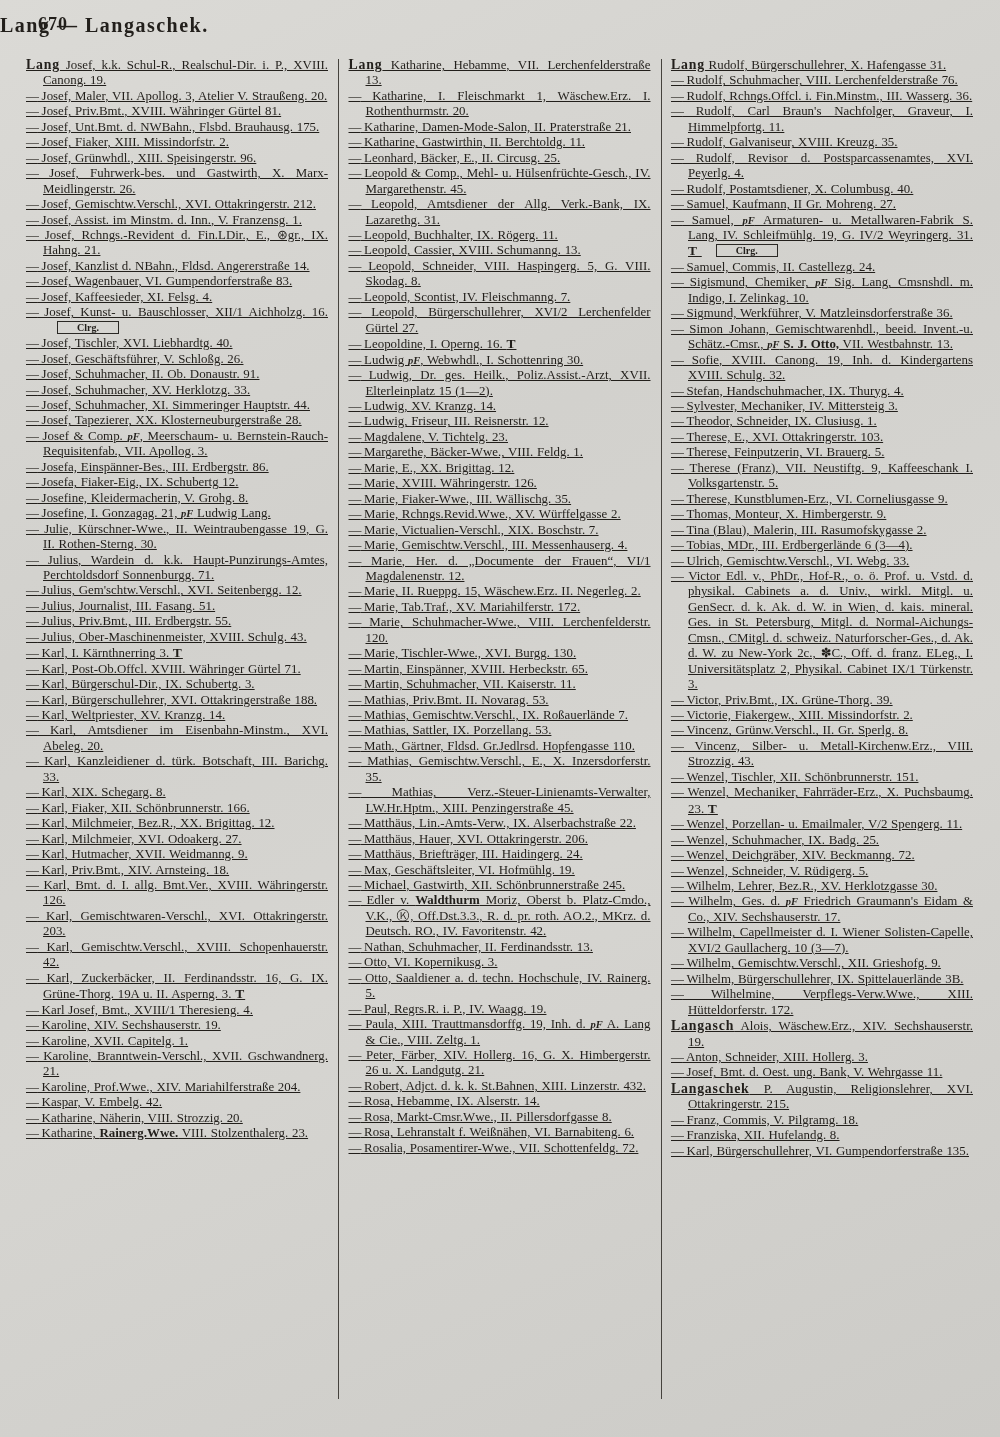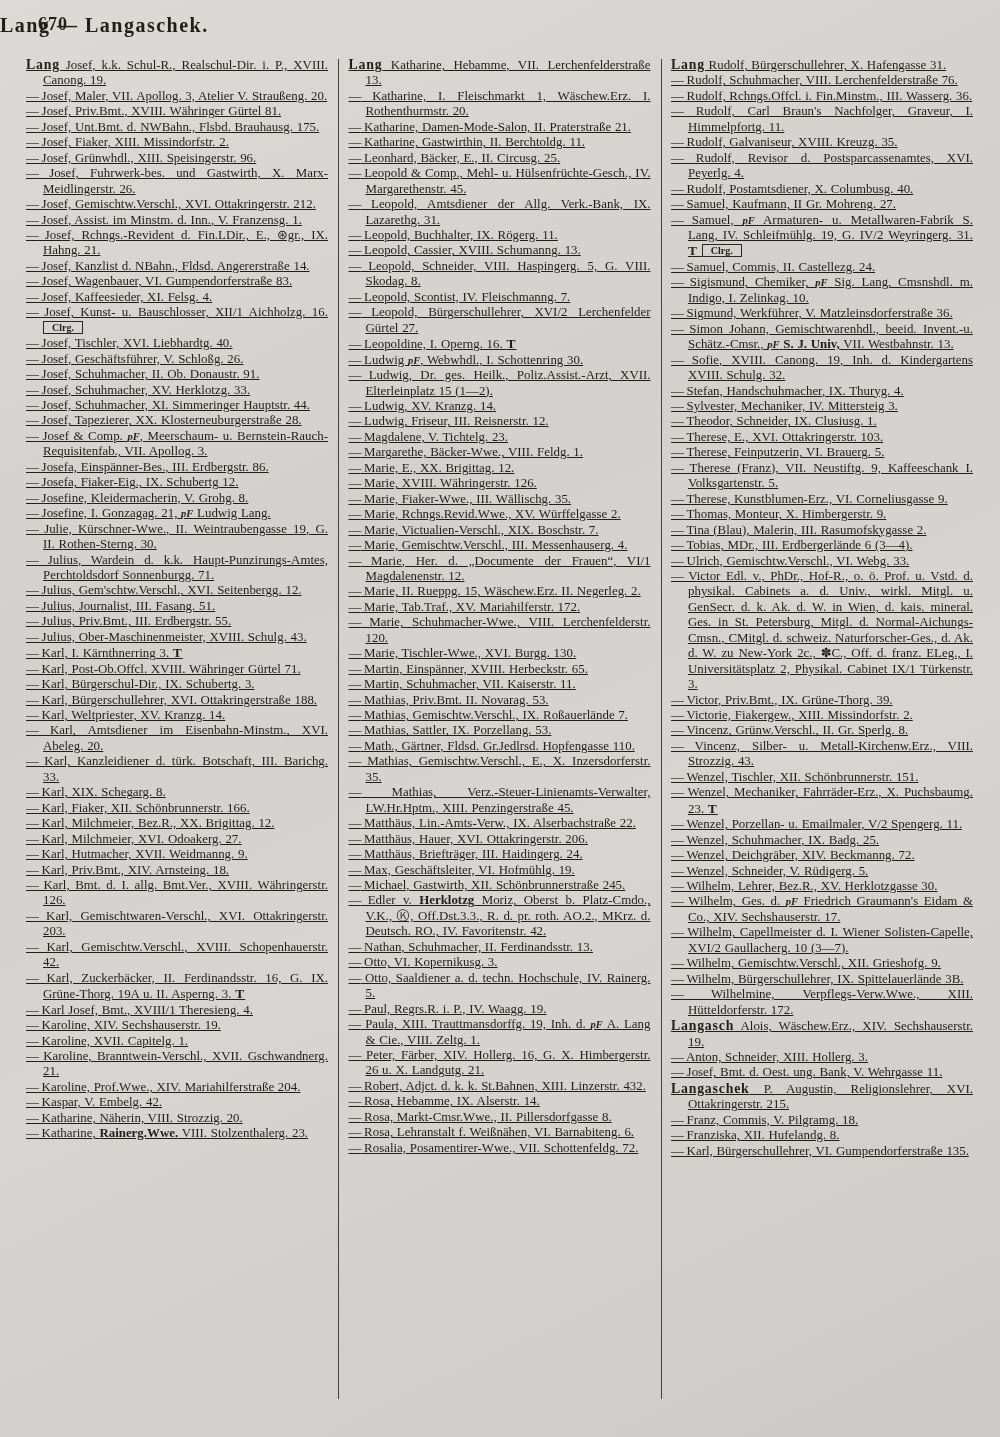--- a/index.html
+++ b/index.html
@@ -32,23 +32,24 @@
   .divider { width:1px; height:1340px; background:#45423d; margin-top:2px; }
   p.entry {
     margin:0; padding-left:17px; text-indent:-17px;
     word-spacing:0.5px;
   }
   .lead { font-weight:bold; font-size:13.8px; letter-spacing:0.8px; }
   .dash { letter-spacing:-1px; }
   .pf { font-weight:bold; font-style:italic; font-size:10.5px; }
   .tel { font-weight:bold; font-size:13.5px; letter-spacing:1px; }
   .boxed {
-    display:inline-block; border:1.5px solid #2a2824; padding:0 8px;
+    display:inline-block; border:1.5px solid #2a2824; padding:0 19px;
     font-size:10px; font-weight:bold; line-height:11px; text-indent:0;
     transform:translateY(-1px);
+    margin-left:14px;
   }
 </style>
 </head>
 <body>
 
 <div class="page">
   <div class="header">
     <span class="pageno">670</span>
     <span class="title">Lang — Langaschek.</span>
   </div>
@@ -149,21 +150,21 @@
         <p class="entry"><span class="dash">—</span> Mathias, Gemischtw.Verschl., IX. Roßauerlände 7.</p>
         <p class="entry"><span class="dash">—</span> Mathias, Sattler, IX. Porzellang. 53.</p>
         <p class="entry"><span class="dash">—</span> Math., Gärtner, Fldsd. Gr.Jedlrsd. Hopfengasse 110.</p>
         <p class="entry"><span class="dash">—</span> Mathias, Gemischtw.Verschl., E., X. Inzersdorferstr. 35.</p>
         <p class="entry"><span class="dash">—</span> Mathias, Verz.-Steuer-Linienamts-Verwalter, LW.Hr.Hptm., XIII. Penzingerstraße 45.</p>
         <p class="entry"><span class="dash">—</span> Matthäus, Lin.-Amts-Verw., IX. Alserbachstraße 22.</p>
         <p class="entry"><span class="dash">—</span> Matthäus, Hauer, XVI. Ottakringerstr. 206.</p>
         <p class="entry"><span class="dash">—</span> Matthäus, Briefträger, III. Haidingerg. 24.</p>
         <p class="entry"><span class="dash">—</span> Max, Geschäftsleiter, VI. Hofmühlg. 19.</p>
         <p class="entry"><span class="dash">—</span> Michael, Gastwirth, XII. Schönbrunnerstraße 245.</p>
-        <p class="entry"><span class="dash">—</span> Edler v. <b>Herklotzg</b> Moriz, Oberst b. Platz-Cmdo., V.K., Ⓚ, Off.Dst.3.3., R. d. pr. roth. AO.2., MKrz. d. Deutsch. RO., IV. Favoritenstr. 42.</p>
+        <p class="entry"><span class="dash">—</span> Edler v. <b>Waldthurm</b> Moriz, Oberst b. Platz-Cmdo., V.K., Ⓚ, Off.Dst.3.3., R. d. pr. roth. AO.2., MKrz. d. Deutsch. RO., IV. Favoritenstr. 42.</p>
         <p class="entry"><span class="dash">—</span> Nathan, Schuhmacher, II. Ferdinandsstr. 13.</p>
         <p class="entry"><span class="dash">—</span> Otto, VI. Kopernikusg. 3.</p>
         <p class="entry"><span class="dash">—</span> Otto, Saaldiener a. d. techn. Hochschule, IV. Rainerg. 5.</p>
         <p class="entry"><span class="dash">—</span> Paul, Regrs.R. i. P., IV. Waagg. 19.</p>
         <p class="entry"><span class="dash">—</span> Paula, XIII. Trauttmansdorffg. 19, Inh. d. <i class="pf">pF</i> A. Lang &amp; Cie., VIII. Zeltg. 1.</p>
         <p class="entry"><span class="dash">—</span> Peter, Färber, XIV. Hollerg. 16, G. X. Himbergerstr. 26 u. X. Landgutg. 21.</p>
         <p class="entry"><span class="dash">—</span> Robert, Adjct. d. k. k. St.Bahnen, XIII. Linzerstr. 432.</p>
         <p class="entry"><span class="dash">—</span> Rosa, Hebamme, IX. Alserstr. 14.</p>
         <p class="entry"><span class="dash">—</span> Rosa, Markt-Cmsr.Wwe., II. Pillersdorfgasse 8.</p>
         <p class="entry"><span class="dash">—</span> Rosa, Lehranstalt f. Weißnähen, VI. Barnabiteng. 6.</p>
@@ -176,21 +177,21 @@
         <p class="entry"><span class="dash">—</span> Rudolf, Rchngs.Offcl. i. Fin.Minstm., III. Wasserg. 36.</p>
         <p class="entry"><span class="dash">—</span> Rudolf, Carl Braun's Nachfolger, Graveur, I. Himmelpfortg. 11.</p>
         <p class="entry"><span class="dash">—</span> Rudolf, Galvaniseur, XVIII. Kreuzg. 35.</p>
         <p class="entry"><span class="dash">—</span> Rudolf, Revisor d. Postsparcassenamtes, XVI. Peyerlg. 4.</p>
         <p class="entry"><span class="dash">—</span> Rudolf, Postamtsdiener, X. Columbusg. 40.</p>
         <p class="entry"><span class="dash">—</span> Samuel, Kaufmann, II Gr. Mohreng. 27.</p>
         <p class="entry"><span class="dash">—</span> Samuel, <i class="pf">pF</i> Armaturen- u. Metallwaren-Fabrik S. Lang, IV. Schleifmühlg. 19, G. IV/2 Weyringerg. 31. <b class="tel">T</b> <span class="boxed">Clrg.</span></p>
         <p class="entry"><span class="dash">—</span> Samuel, Commis, II. Castellezg. 24.</p>
         <p class="entry"><span class="dash">—</span> Sigismund, Chemiker, <i class="pf">pF</i> Sig. Lang, Cmsnshdl. m. Indigo, I. Zelinkag. 10.</p>
         <p class="entry"><span class="dash">—</span> Sigmund, Werkführer, V. Matzleinsdorferstraße 36.</p>
-        <p class="entry"><span class="dash">—</span> Simon Johann, Gemischtwarenhdl., beeid. Invent.-u. Schätz.-Cmsr., <i class="pf">pF</i> <b>S. J. Univ,</b> VII. Westbahnstr. 13.</p>
+        <p class="entry"><span class="dash">—</span> Simon Johann, Gemischtwarenhdl., beeid. Invent.-u. Schätz.-Cmsr., <i class="pf">pF</i> <b>S. J. Otto,</b> VII. Westbahnstr. 13.</p>
         <p class="entry"><span class="dash">—</span> Sofie, XVIII. Canong. 19, Inh. d. Kindergartens XVIII. Schulg. 32.</p>
         <p class="entry"><span class="dash">—</span> Stefan, Handschuhmacher, IX. Thuryg. 4.</p>
         <p class="entry"><span class="dash">—</span> Sylvester, Mechaniker, IV. Mittersteig 3.</p>
         <p class="entry"><span class="dash">—</span> Theodor, Schneider, IX. Clusiusg. 1.</p>
         <p class="entry"><span class="dash">—</span> Therese, E., XVI. Ottakringerstr. 103.</p>
         <p class="entry"><span class="dash">—</span> Therese, Feinputzerin, VI. Brauerg. 5.</p>
         <p class="entry"><span class="dash">—</span> Therese (Franz), VII. Neustiftg. 9, Kaffeeschank I. Volksgartenstr. 5.</p>
         <p class="entry"><span class="dash">—</span> Therese, Kunstblumen-Erz., VI. Corneliusgasse 9.</p>
         <p class="entry"><span class="dash">—</span> Thomas, Monteur, X. Himbergerstr. 9.</p>
         <p class="entry"><span class="dash">—</span> Tina (Blau), Malerin, III. Rasumofskygasse 2.</p>

